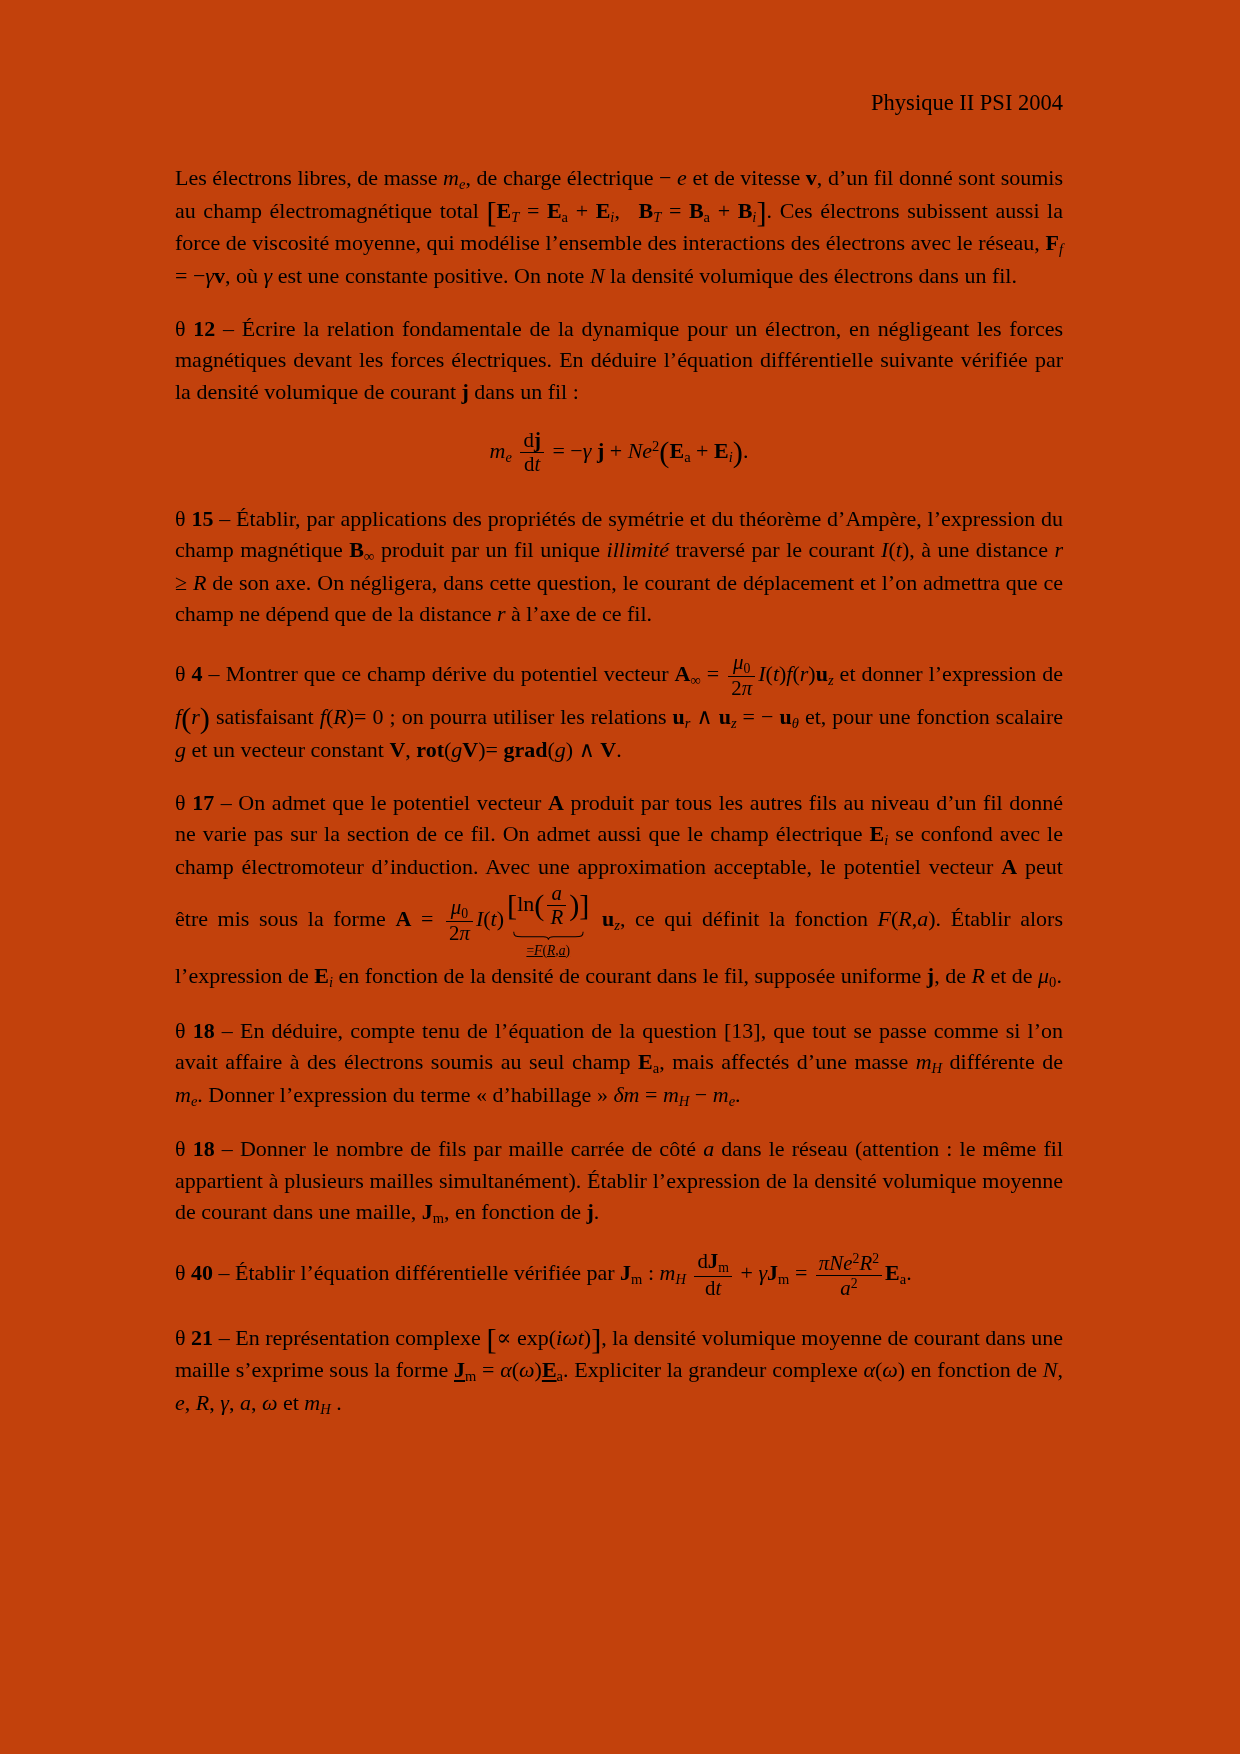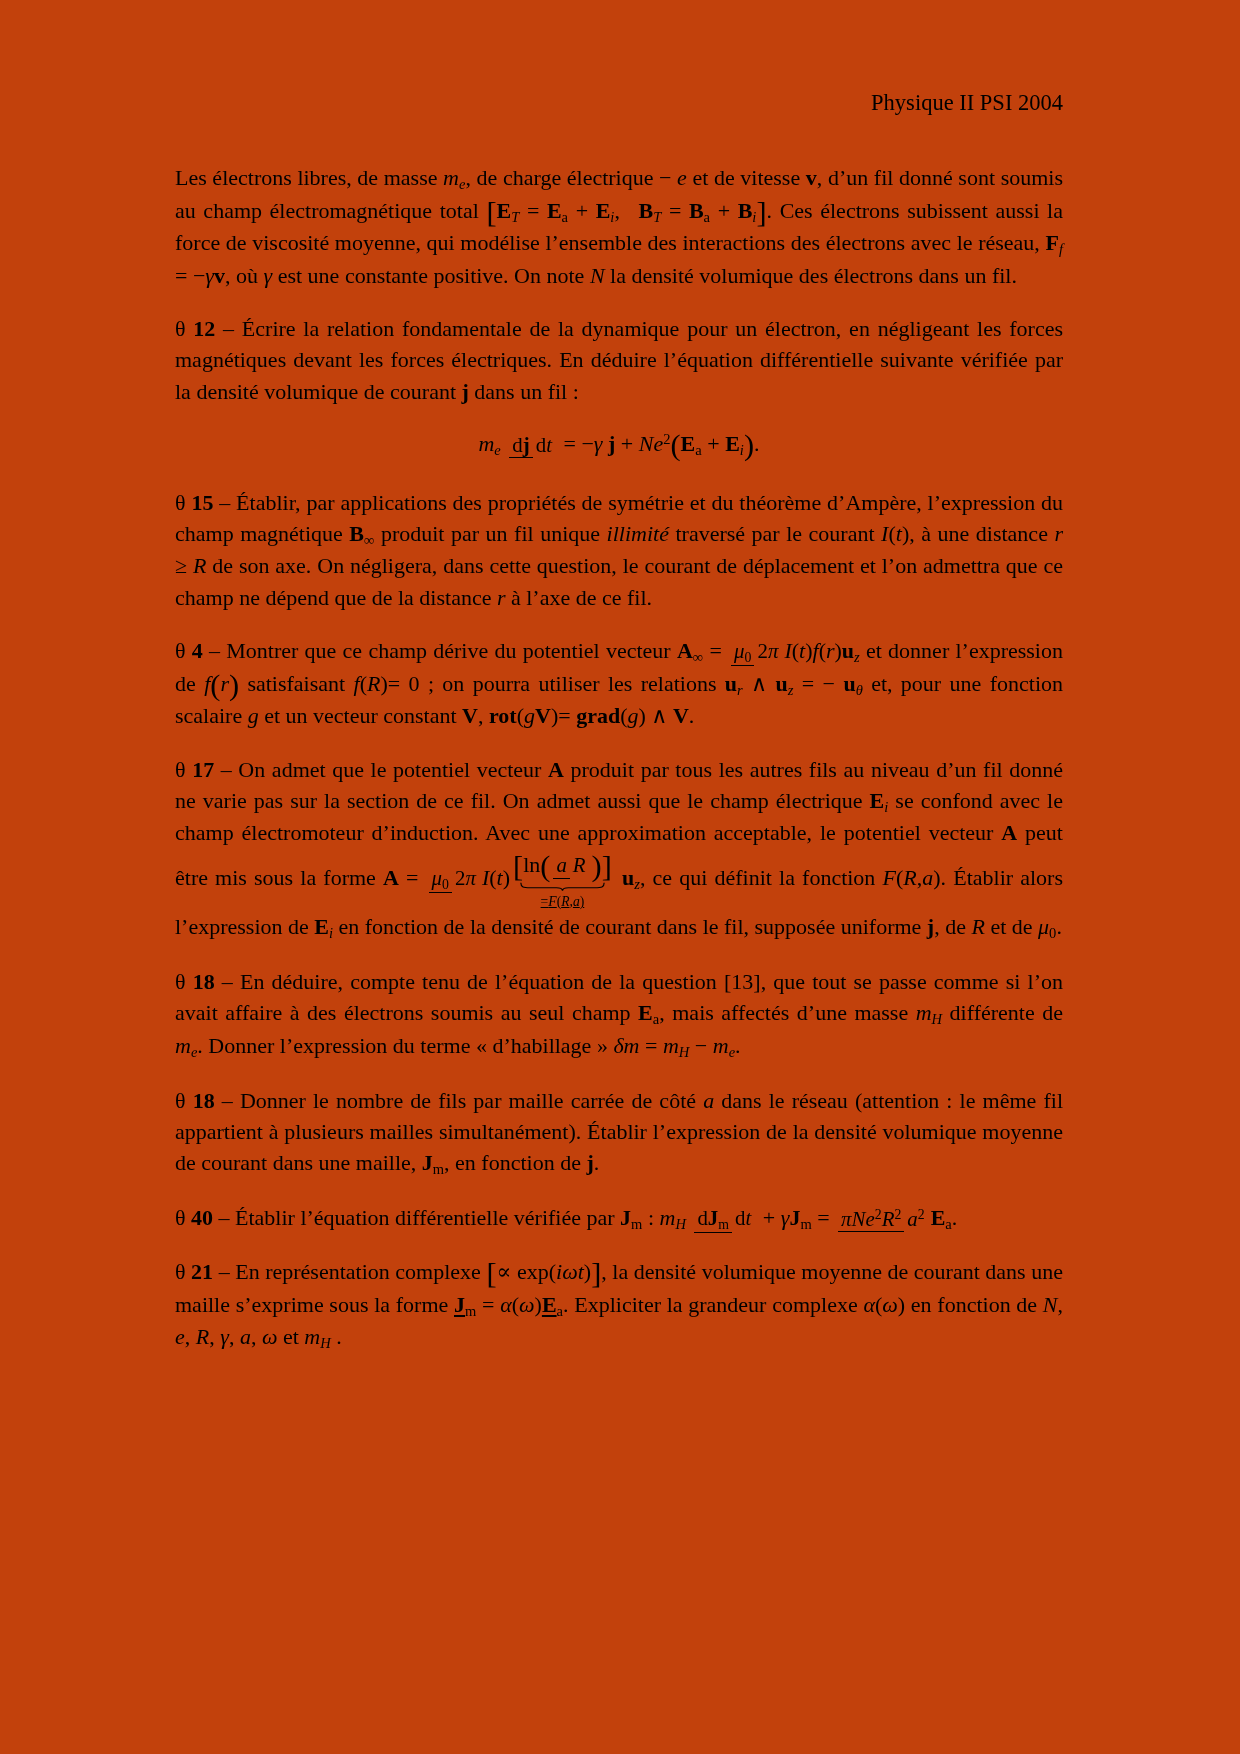--- a/index.html
+++ b/index.html
@@ -15,21 +15,21 @@
   }
   .header{text-align:right;margin:0 0 46px 0;font-size:22.5px;}
   .para{text-align:justify;line-height:1.42;margin:0 0 22px 0;}
   .equation{text-align:center;margin:6px 0 26px 0;line-height:1.4;}
   .i{font-style:italic;}
   .b{font-weight:bold;}
   .sub{font-size:0.66em;vertical-align:-0.28em;}
   .sup{font-size:0.66em;vertical-align:0.5em;}
   .bigb{font-size:1.38em;line-height:1;vertical-align:-0.13em;font-weight:normal;}
   .frac{
-    display:inline-flex;flex-direction:row;
+    display:inline-flex;flex-direction:column;
     text-align:center;vertical-align:middle;
     font-size:0.95em;line-height:1.12;margin:0 3px;
   }
   .frac>.num{display:block;border-bottom:1.3px solid #000;padding:0 3px;}
   .frac>.den{display:block;padding:0 3px;}
   .ul{text-decoration:underline;text-underline-offset:3px;}
   .ubwrap{
     display:inline-flex;flex-direction:column;align-items:center;
     vertical-align:middle;margin:0 3px;
   }

